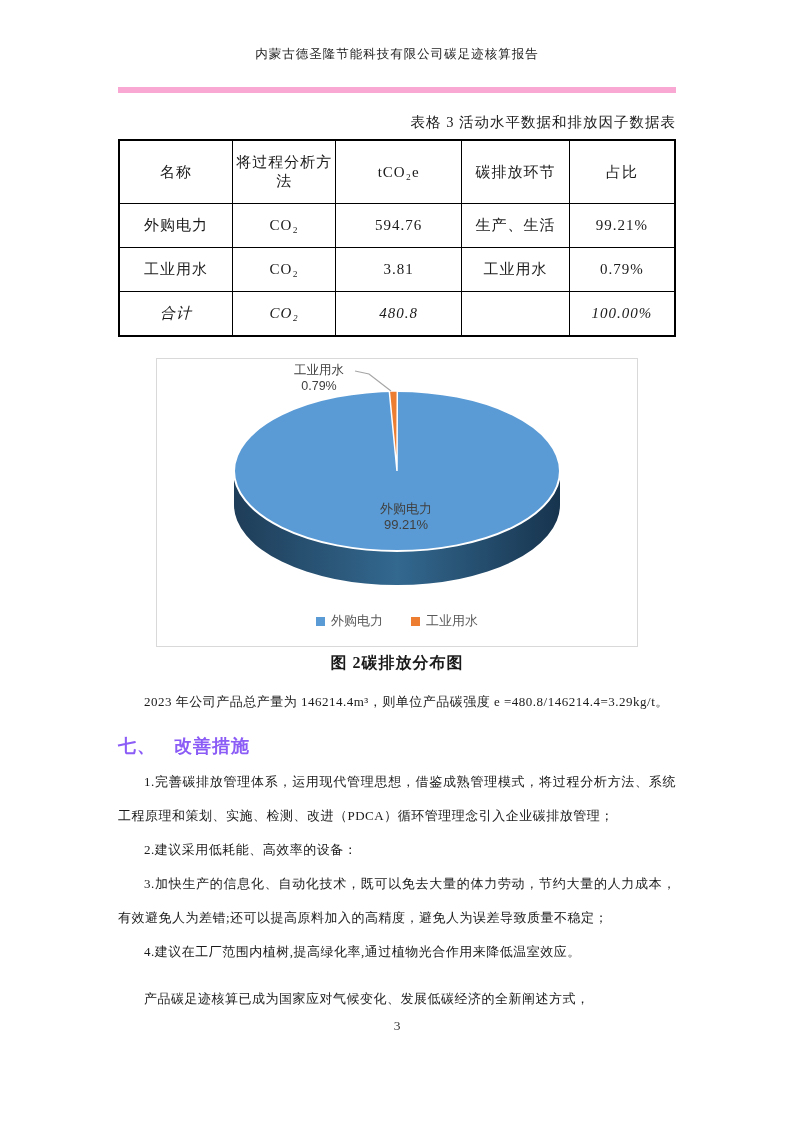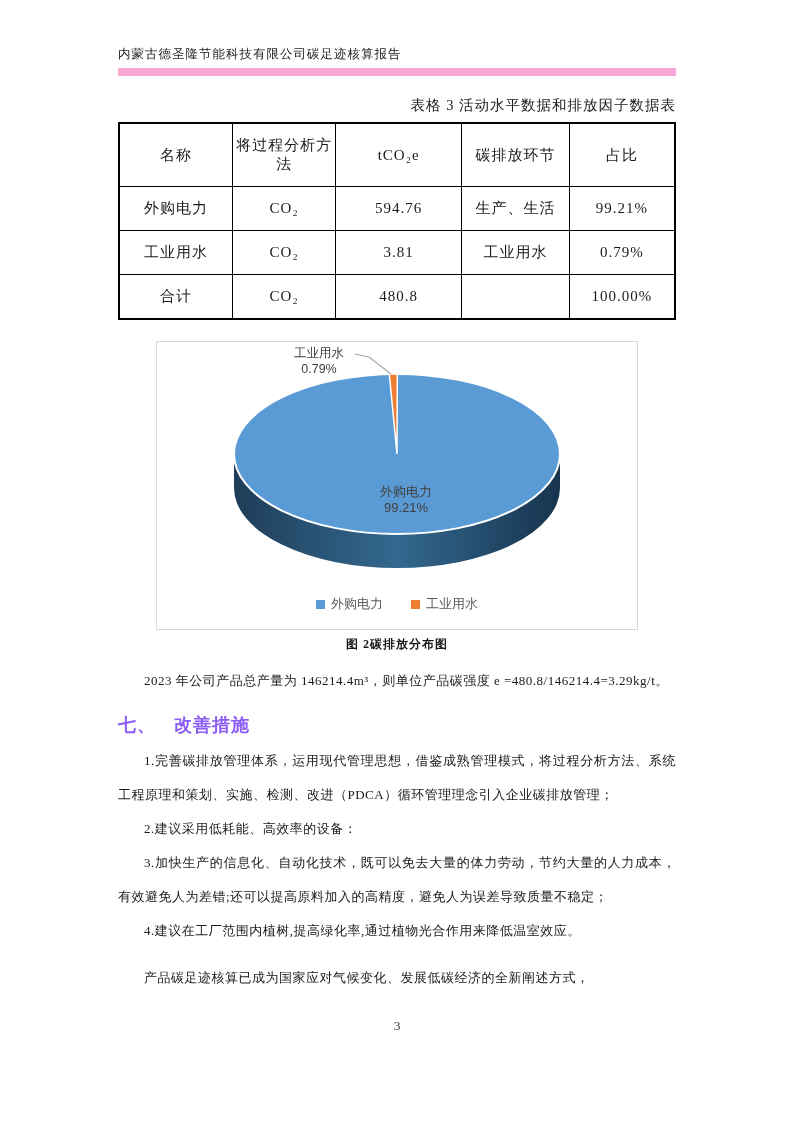--- a/index.html
+++ b/index.html
@@ -5,38 +5,38 @@
   * { margin:0; padding:0; box-sizing:border-box; }
   html,body { background:#ffffff; }
   .page {
     position:relative; width:794px; height:1123px; margin:0 auto;
     background:#ffffff; overflow:hidden;
     font-family:"Liberation Serif","DejaVu Serif",serif; color:#1a1a1a;
   }
   .content { width:558px; margin:0 auto; }
 
   .doc-header {
-    padding-top:46px; text-align:left; font-size:12.5px; letter-spacing:1px;
-    color:#222; padding-bottom:5px; border-bottom:8px solid #f9a8d4;
+    padding-top:46px; text-align:center; font-size:12.5px; letter-spacing:1px;
+    color:#222; padding-bottom:24px; border-bottom:6px solid #f9a8d4;
   }
 
   .table-caption { margin-top:20px; text-align:right; font-size:14.5px; letter-spacing:1px; }
 
   table.data-table {
     margin-top:7px; width:100%; border-collapse:collapse;
     border:2px solid #000; font-size:15px; table-layout:fixed;
   }
   table.data-table th, table.data-table td {
     border:1px solid #000; text-align:center; vertical-align:middle;
     font-weight:normal; padding:12px 2px; letter-spacing:1px;
   }
   table.data-table tr:nth-child(1){ height:34px; }
   table.data-table tr:nth-child(2){ height:38px; }
   table.data-table tr:nth-child(3){ height:27px; }
-  table.data-table tr:nth-child(4){ height:27px; }
+  table.data-table tr:nth-child(4){ height:27px;font-style:italic; }
   col.c1{width:20.4%} col.c2{width:18.6%} col.c3{width:22.6%} col.c4{width:19.4%} col.c5{width:19.0%}
 
   .chart-box {
     position:relative; width:482px; height:289px; margin:21px auto 0;
     border:1px solid #d9d9d9; background:#fff;
   }
   .chart-box svg { position:absolute; left:0; top:0; }
   .pie-label { position:absolute; text-align:center; color:#404040;
     font-family:"Liberation Sans","DejaVu Sans",sans-serif; }
   .pie-label .l1, .pie-label .l2 { display:block; line-height:16px; }
@@ -44,21 +44,21 @@
   .lbl-elec  { left:193px; top:142px; width:112px; font-size:13px; }
   .legend {
     position:absolute; left:0; right:0; bottom:16px;
     display:flex; justify-content:center; align-items:center; gap:28px;
     font-family:"Liberation Sans","DejaVu Sans",sans-serif;
     font-size:13px; color:#595959;
   }
   .legend-item { display:flex; align-items:center; gap:6px; }
   .swatch { width:9px; height:9px; display:inline-block; }
 
-  .fig-caption { margin-top:6px; text-align:center; font-size:12px; font-weight:bold; letter-spacing:1px; }
+  .fig-caption { margin-top:6px; text-align:center; font-size:16px; font-weight:bold; letter-spacing:1px; }
 
   .para {
     font-size:13px; line-height:34px; text-align:justify; text-justify:inter-ideograph;
     letter-spacing:0.5px; color:#1a1a1a;
   }
   .indent { text-indent:2em; }
   .para-first { margin-top:11px; }
 
   h2.sec {
     margin-top:15px; font-size:18px; font-weight:bold; color:#8b5cf6; letter-spacing:1px;

